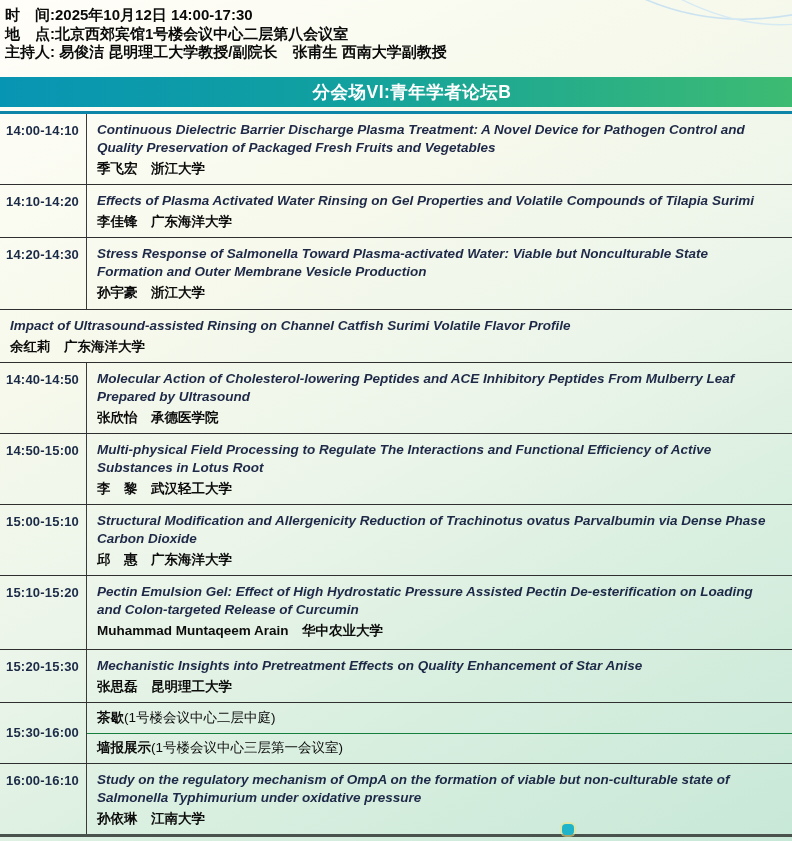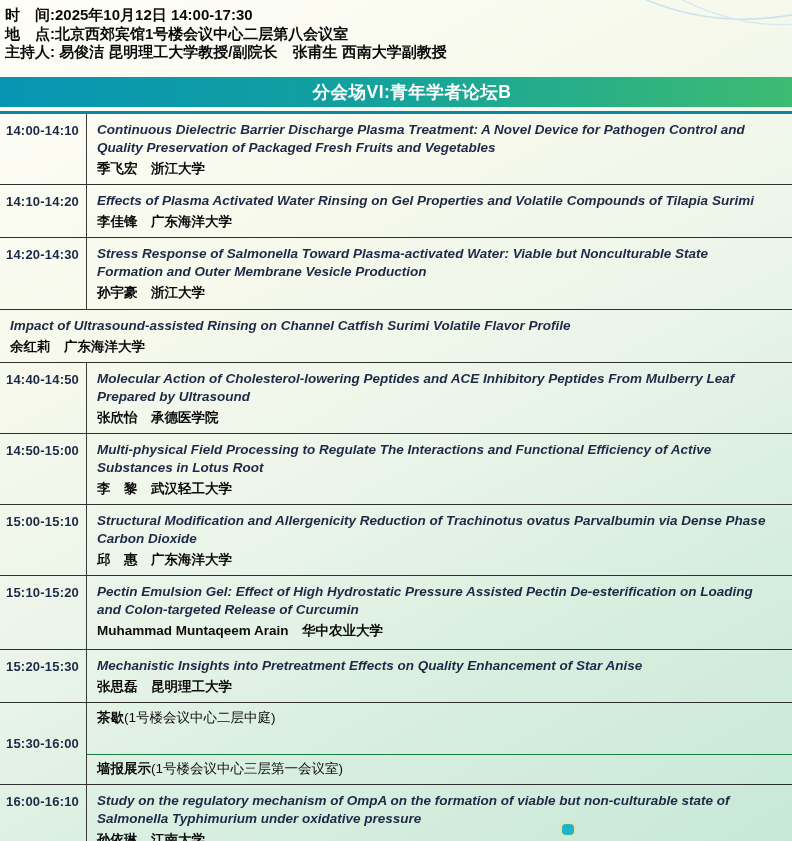--- a/index.html
+++ b/index.html
@@ -46,21 +46,21 @@
   .row-break .cell-time { display:flex; align-items:center; padding-top:0; }
   .cell-main { flex:1; padding:7px 18px 6px 10px; }
   .title {
     font-style:italic; font-weight:700;
     font-size:13.5px; line-height:18px; color:#1e2947;
   }
   .speaker {
     margin-top:3px; font-weight:700;
     font-size:13.5px; color:#0c0c0c; white-space:pre-wrap;
   }
-  .cell-main.break-main { padding:0; display:flex; flex-direction:column;gap:21px; }
+  .cell-main.break-main { padding:0; display:flex; flex-direction:column; }
   .break-item {
     flex:1; min-height:30px; display:flex; align-items:center;
     padding:4px 18px 4px 10px; font-size:13.5px; color:#0c0c0c;
   }
   .break-item + .break-item { border-top:1px solid #15803d; }
   .break-bold { font-weight:700; }
   .break-rest { font-weight:400; }
   .handle-dot {
     position:absolute; left:562px; top:824px;
     width:12px; height:11px; border-radius:4px;

